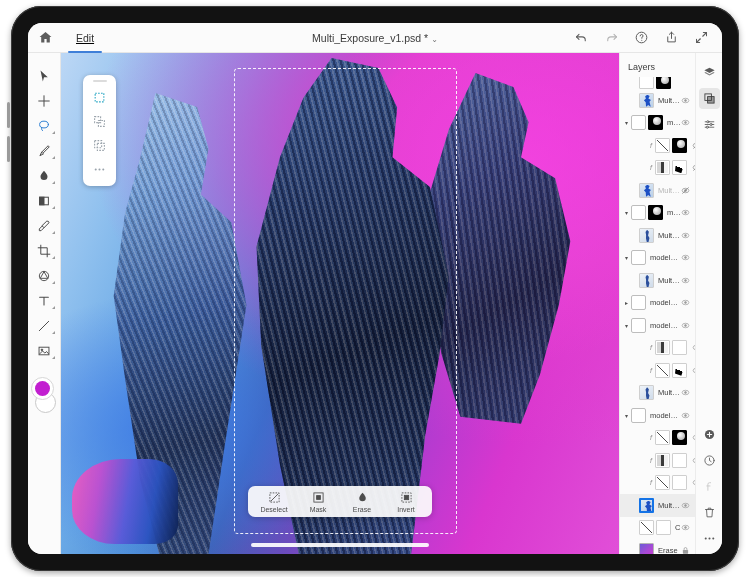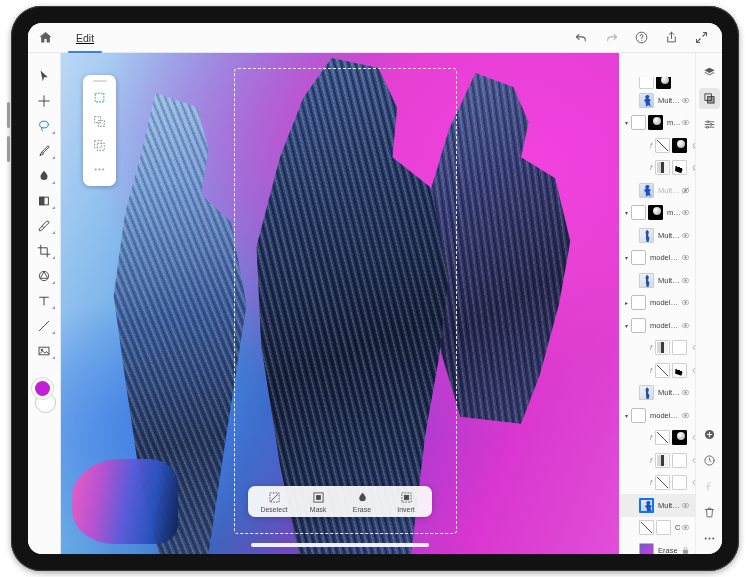--- a/index.html
+++ b/index.html
@@ -332,20 +332,23 @@
       <div id="home-btn">
         <span>
           <svg class="tb-ic" viewBox="0 0 24 24" fill="currentColor">
               <path d="M12 3 2.5 11h2.6v9h5.1v-5.6h3.6V20h5.1v-9h2.6z"></path>
             </svg>
         </span>
       </div>
       <div id="edit-tab">
         <span>Edit</span>
       </div>
+      <div id="doc-title">
+        <span>Multi_Exposure_v1.psd *</span><span class="chev">⌄</span>
+      </div>
       <div id="top-actions">
         <span>
           <svg class="tb-ic" viewBox="0 0 24 24" fill="none" stroke="currentColor" stroke-width="1.7" stroke-linecap="round" stroke-linejoin="round">
               <path d="M8 7 4 11l4 4"></path>
               <path d="M4 11h9a5 5 0 0 1 5 5v1"></path>
             </svg>
         </span>
         <span>
           <svg class="tb-ic" viewBox="0 0 24 24" fill="none" stroke="currentColor" stroke-width="1.7" stroke-linecap="round" stroke-linejoin="round" style="opacity:.45">
               <path d="M16 7l4 4-4 4"></path>
@@ -548,20 +551,21 @@
               </svg>
           </span>
           <span class="ctx-label">Invert</span>
         </div>
       </div>
 
       <div id="home-ind"></div>
     </div>
 
     <div id="layers-panel">
+      <div id="layers-title">Layers</div>
       <div id="layers-list">
           <div class="lrow indent-1 partial">
             <div class="disc"></div>
             <div class="thumb "></div>
             <div class="thumb mask-b"></div>
             <div class="lname"></div>
           </div>
           <div class="lrow indent-1">
             <div class="disc"></div>
             <div class="thumb photo-run"></div>

